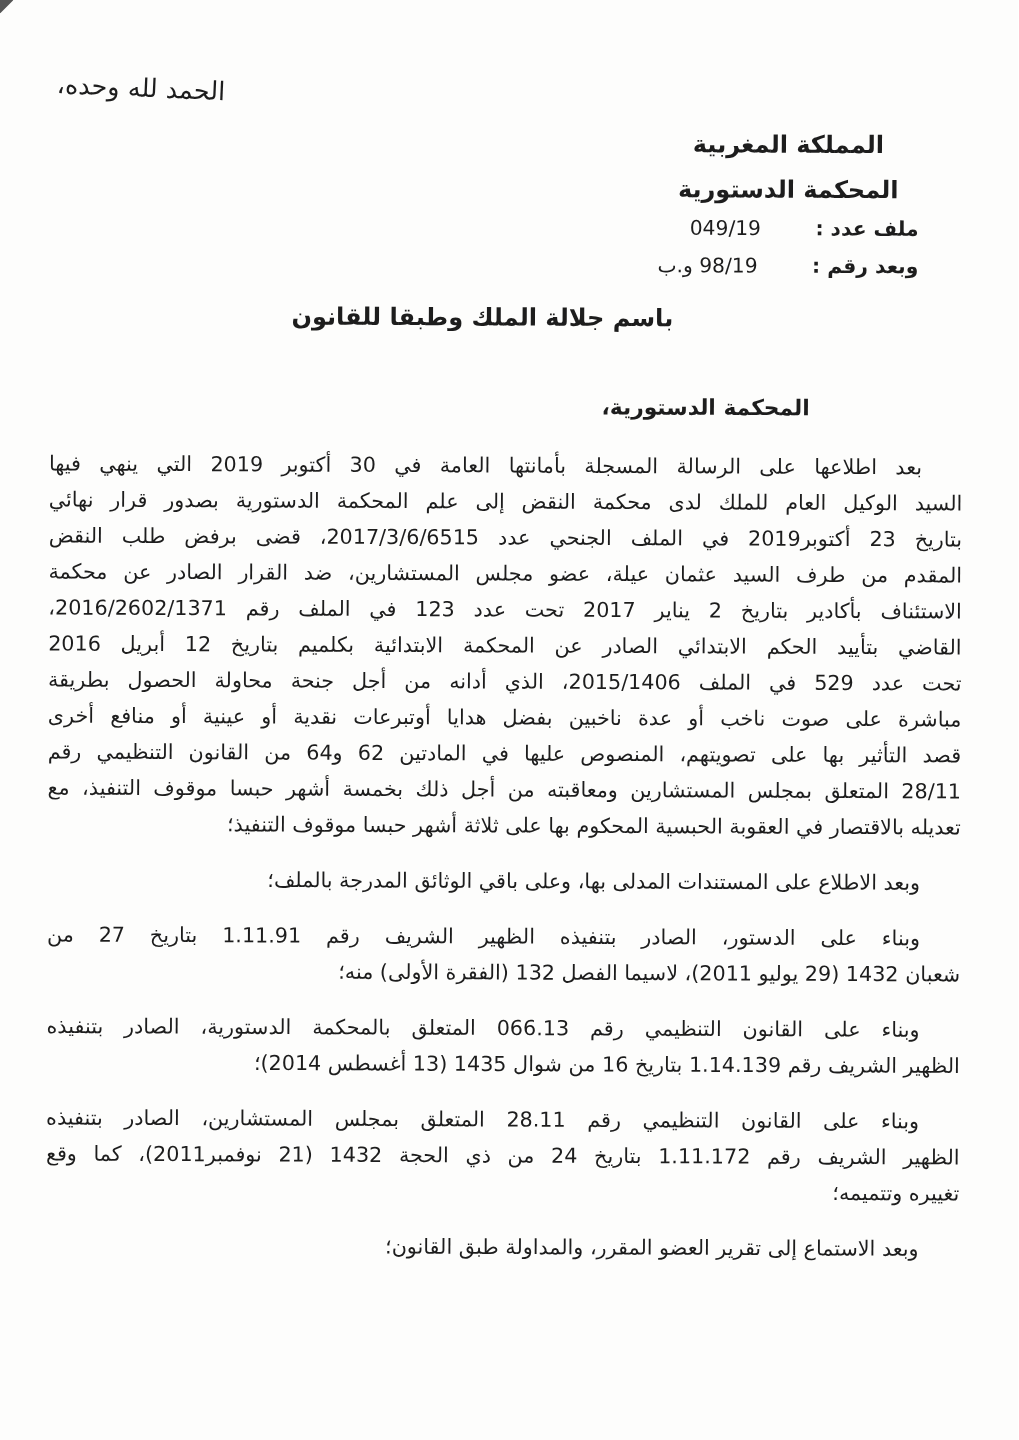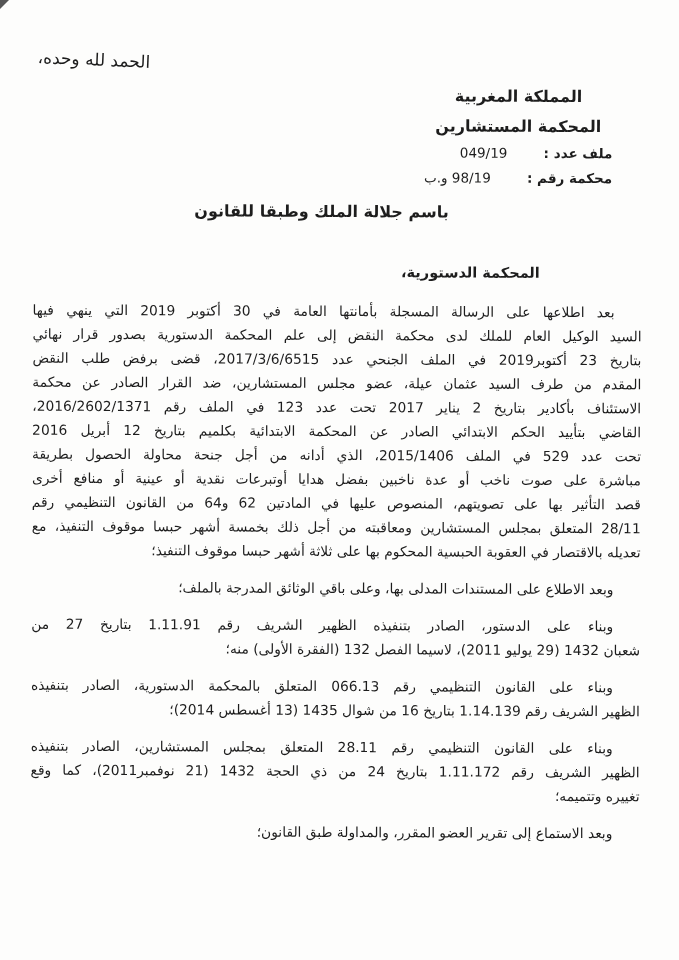--- a/index.html
+++ b/index.html
@@ -108,27 +108,27 @@
 </head>
 <body>
 
 <div class="page">
   <div class="corner-mark"></div>
   <div class="content">
 
     <div class="header">
       <div class="header-right">
         <div class="calli kingdom">المملكة المغربية</div>
-        <div class="calli court">المحكمة المستشارين</div>
+        <div class="calli court">المحكمة الدستورية</div>
         <div class="case-line">
           <span class="lbl">ملف عدد :</span>
           <span class="val">049/19</span>
         </div>
         <div class="case-line">
-          <span class="lbl">محكمة رقم :</span>
+          <span class="lbl">وبعد رقم :</span>
           <span class="val">98/19 و.ب</span>
         </div>
       </div>
       <div class="praise">الحمد لله وحده،</div>
     </div>
 
     <div class="main-title">باسم جلالة الملك وطبقا للقانون</div>
 
     <main>
       <div class="court-heading">المحكمة الدستورية،</div>

